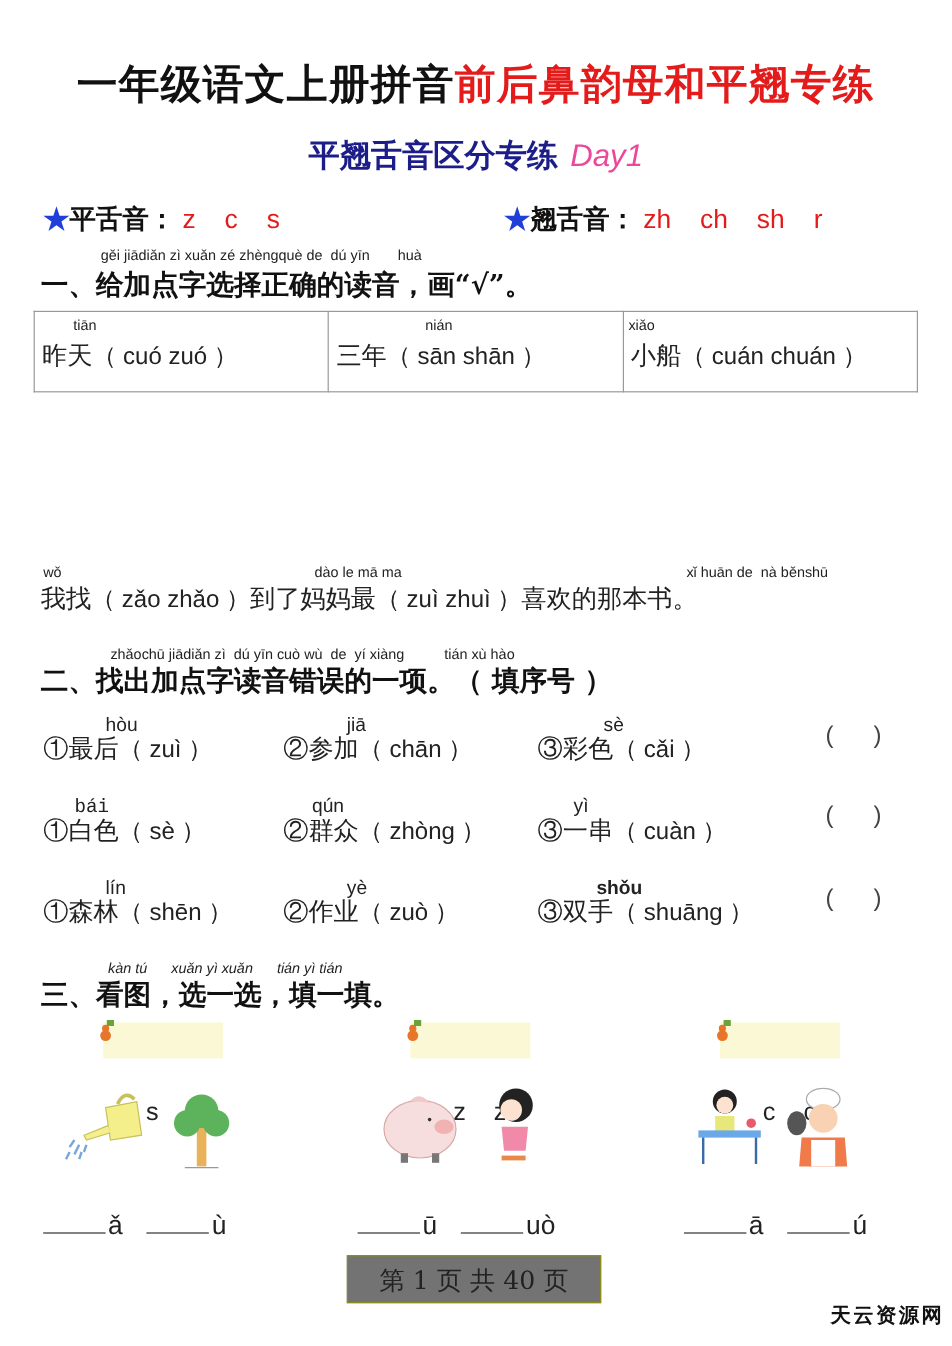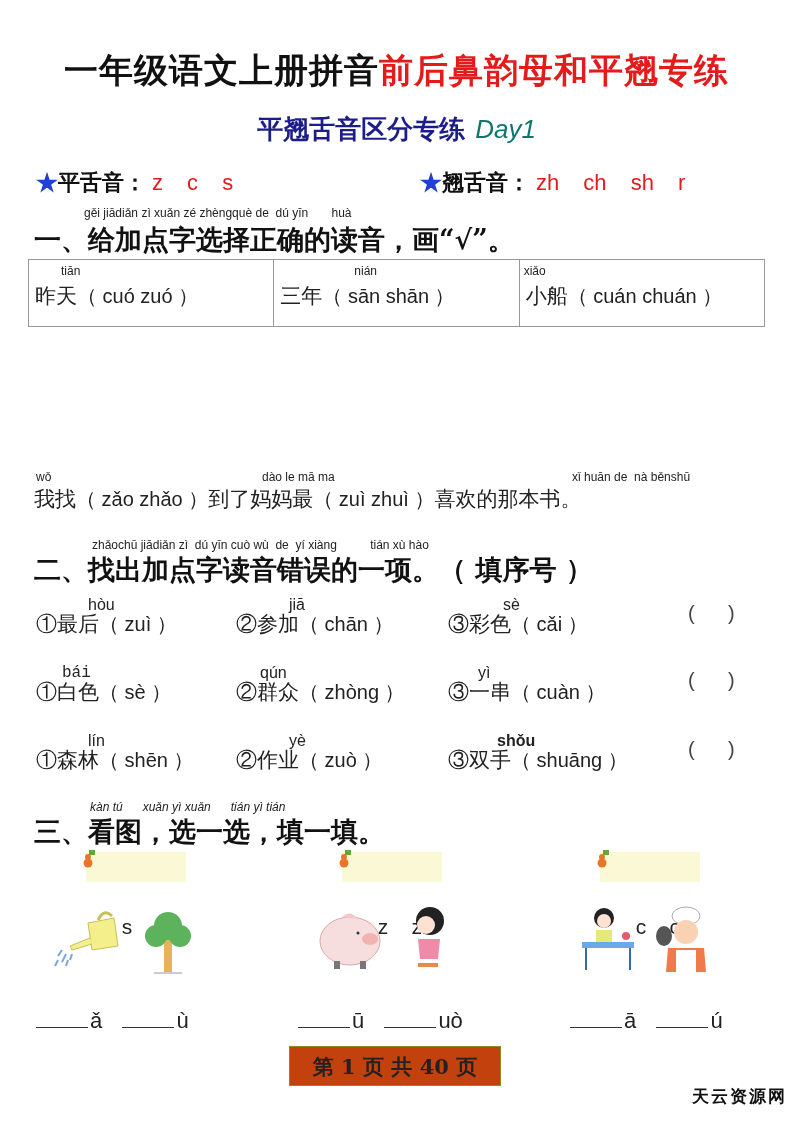--- a/index.html
+++ b/index.html
@@ -2,43 +2,43 @@
 <html><head>
 <meta charset="utf-8">
 <style>
   html,body{margin:0;padding:0;background:#fff;}
   body{width:793px;height:1122px;position:relative;overflow:hidden;font-family:"DejaVu Sans","Liberation Sans",sans-serif;color:#222;}
   .abs{position:absolute;}
   .title{top:48px;left:0;width:793px;text-align:center;font-size:34px;font-weight:bold;letter-spacing:1px;font-family:"DejaVu Serif",serif;white-space:nowrap;}
   .title .red{color:#e31b1b;}
   .title .black{color:#111;}
   .subtitle{top:112px;left:0;width:793px;text-align:center;font-size:26px;font-weight:bold;color:#1d1d8a;font-family:"DejaVu Serif",serif;}
-  .subtitle .day{color:#0f766e;font-style:italic;font-family:"Liberation Sans",sans-serif;font-weight:normal;margin-left:10px;}
+  .subtitle .day{color:#ec4899;font-style:italic;font-family:"Liberation Sans",sans-serif;font-weight:normal;margin-left:10px;}
   .tongue{top:168px;font-size:22px;font-weight:bold;color:#111;white-space:nowrap;font-family:"DejaVu Serif",serif;}
   .tongue .star{color:#1f3fd6;}
   .tongue .letters{color:#e31b1b;font-weight:normal;font-family:"Liberation Sans",sans-serif;word-spacing:18px;margin-left:6px;}
   .pinyin-row{font-size:12px;color:#222;white-space:pre;font-family:"Liberation Sans",sans-serif;}
-  .heading{font-size:27px;font-weight:bold;color:#111;white-space:nowrap;font-family:"DejaVu Serif",serif;}
+  .heading{font-size:23px;font-weight:bold;color:#111;white-space:nowrap;font-family:"DejaVu Serif",serif;}
   table.q1{position:absolute;left:28px;top:259px;border-collapse:collapse;width:737px;}
   table.q1 td{border:1.5px solid #999;height:66px;vertical-align:top;position:relative;padding:0;}
   .cell-py{position:absolute;top:4px;font-size:12px;font-family:"Liberation Sans",sans-serif;}
   .cell-main{position:absolute;top:22px;left:6px;font-size:21px;white-space:nowrap;font-family:"DejaVu Serif",serif;}
   .cell-main .opt{font-family:"Liberation Sans",sans-serif;font-size:20px;}
   .line-main{font-size:21px;white-space:nowrap;font-family:"DejaVu Serif",serif;}
   .line-main .opt{font-family:"Liberation Sans",sans-serif;font-size:20px;}
   .q2-item{font-size:21px;white-space:nowrap;font-family:"DejaVu Serif",serif;}
   .q2-item .opt{font-family:"Liberation Sans",sans-serif;font-size:20px;}
   .q2-py{font-size:16px;font-family:"Liberation Sans",sans-serif;}
   .paren{font-size:20px;color:#444;font-family:"Liberation Sans",sans-serif;white-space:pre;}
   .py-italic{font-style:italic;}
   .choice-box{background:#fbf8d6;font-size:21px;font-family:"Liberation Sans",sans-serif;height:30px;line-height:30px;padding:0 8px 0 24px;white-space:pre;}
   .gourd{position:absolute;left:-4px;top:-2px;width:14px;height:18px;}
   .blank-row{font-size:22px;font-family:"Liberation Sans",sans-serif;white-space:nowrap;}
   .blank{display:inline-block;width:52px;border-bottom:1.5px solid #333;margin-right:2px;}
-  .page-box{left:289px;top:1046px;width:212px;height:40px;background:#c2410c;border:1.5px solid #8a8a20;text-align:center;line-height:40px;font-size:21px;font-weight:bold;color:#222;font-family:"DejaVu Serif",serif;box-sizing:border-box;}
+  .page-box{left:289px;top:1046px;width:212px;height:40px;background:#737373;border:1.5px solid #8a8a20;text-align:center;line-height:40px;font-size:21px;font-weight:normal;color:#222;font-family:"DejaVu Serif",serif;box-sizing:border-box;}
   .watermark{left:692px;top:1085px;font-size:17px;font-weight:bold;color:#111;letter-spacing:2px;font-family:"DejaVu Serif",serif;}
 </style>
 </head>
 <body>
 
 <div class="abs title">
   <span class="black">一年级语文上册拼音</span><span class="red">前后鼻韵母和平翘专练</span>
 </div>
 <div class="abs subtitle">
   <span>平翘舌音区分专练</span><span class="day">Day1</span>

